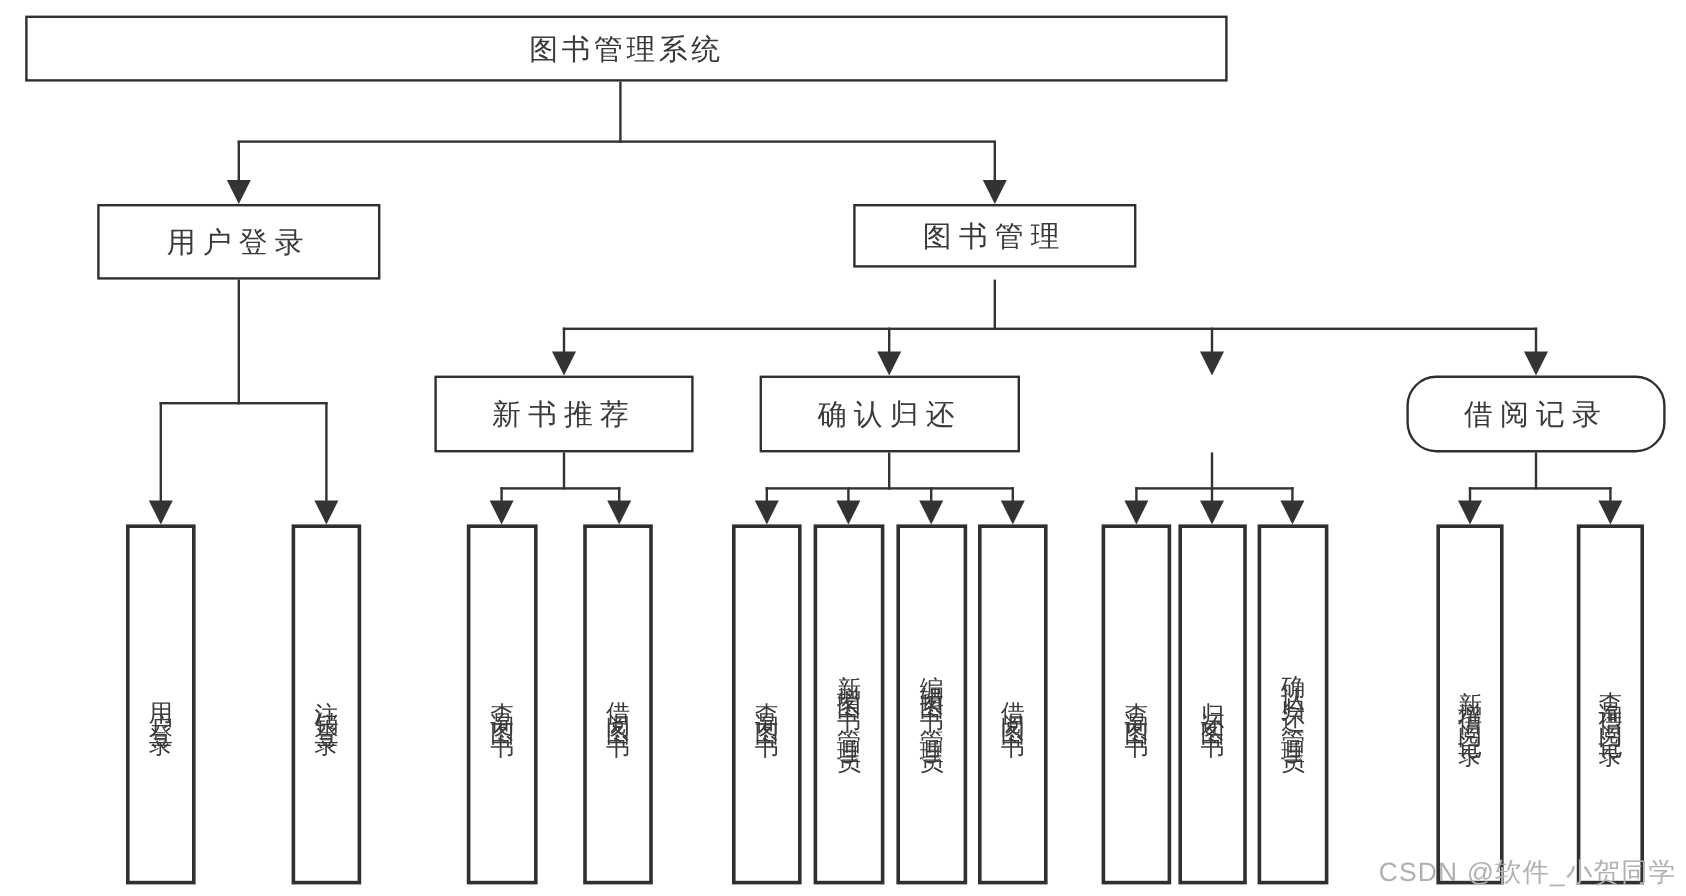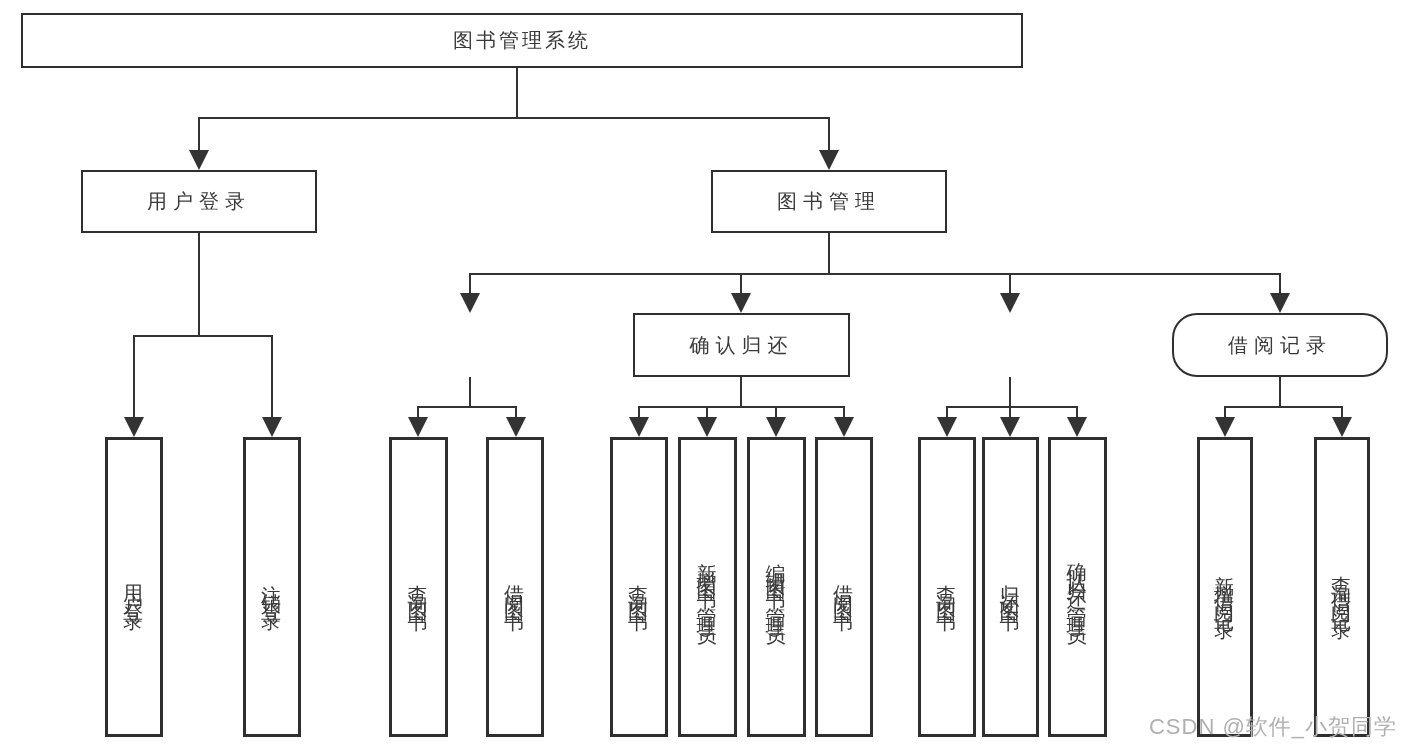--- a/index.html
+++ b/index.html
@@ -17,21 +17,21 @@
     font-family:"Liberation Sans","DejaVu Sans",sans-serif;
     overflow:hidden;
   }
   .node{
     position:absolute;
     box-sizing:border-box;
     border:2px solid var(--border);
     background:var(--bg);
     display:flex;align-items:center;justify-content:center;
     color:var(--text);
-    font-size:20px;
+    font-size:24px;
     letter-spacing:6px;
   }
   .node .lbl{white-space:nowrap;}
   .root-node{letter-spacing:3px;}
   .leaf{
     border-width:3px;
     writing-mode:vertical-rl;
     text-orientation:mixed;
     letter-spacing:9px;
     font-size:20px;
@@ -61,24 +61,27 @@
 
 <div class="canvas">
 
   <div class="node root-node" style="left:21px;top:13px;width:1002px;height:55px;">
     <span class="lbl">图书管理系统</span>
   </div>
 
   <div class="node" style="left:81px;top:170px;width:236px;height:63px;">
     <span class="lbl">用户登录</span>
   </div>
-  <div class="node" style="left:711px;top:170px;width:236px;height:63px;">
+  <div class="node" style="left:711px;top:170px;width:236px;height:53px;">
     <span class="lbl">图书管理</span>
   </div>
 
+  <div class="node" style="left:362px;top:313px;width:216px;height:64px;">
+    <span class="lbl">新书推荐</span>
+  </div>
   <div class="node" style="left:633px;top:313px;width:217px;height:64px;">
     <span class="lbl">确认归还</span>
   </div>
   <div class="node" style="left:1172px;top:313px;width:216px;height:64px;border-radius:25px;">
     <span class="lbl">借阅记录</span>
   </div>
 
   <div class="node leaf" style="left:105px;top:437px;width:58px;height:300px;">
     <span class="lbl">用户登录</span>
   </div>

